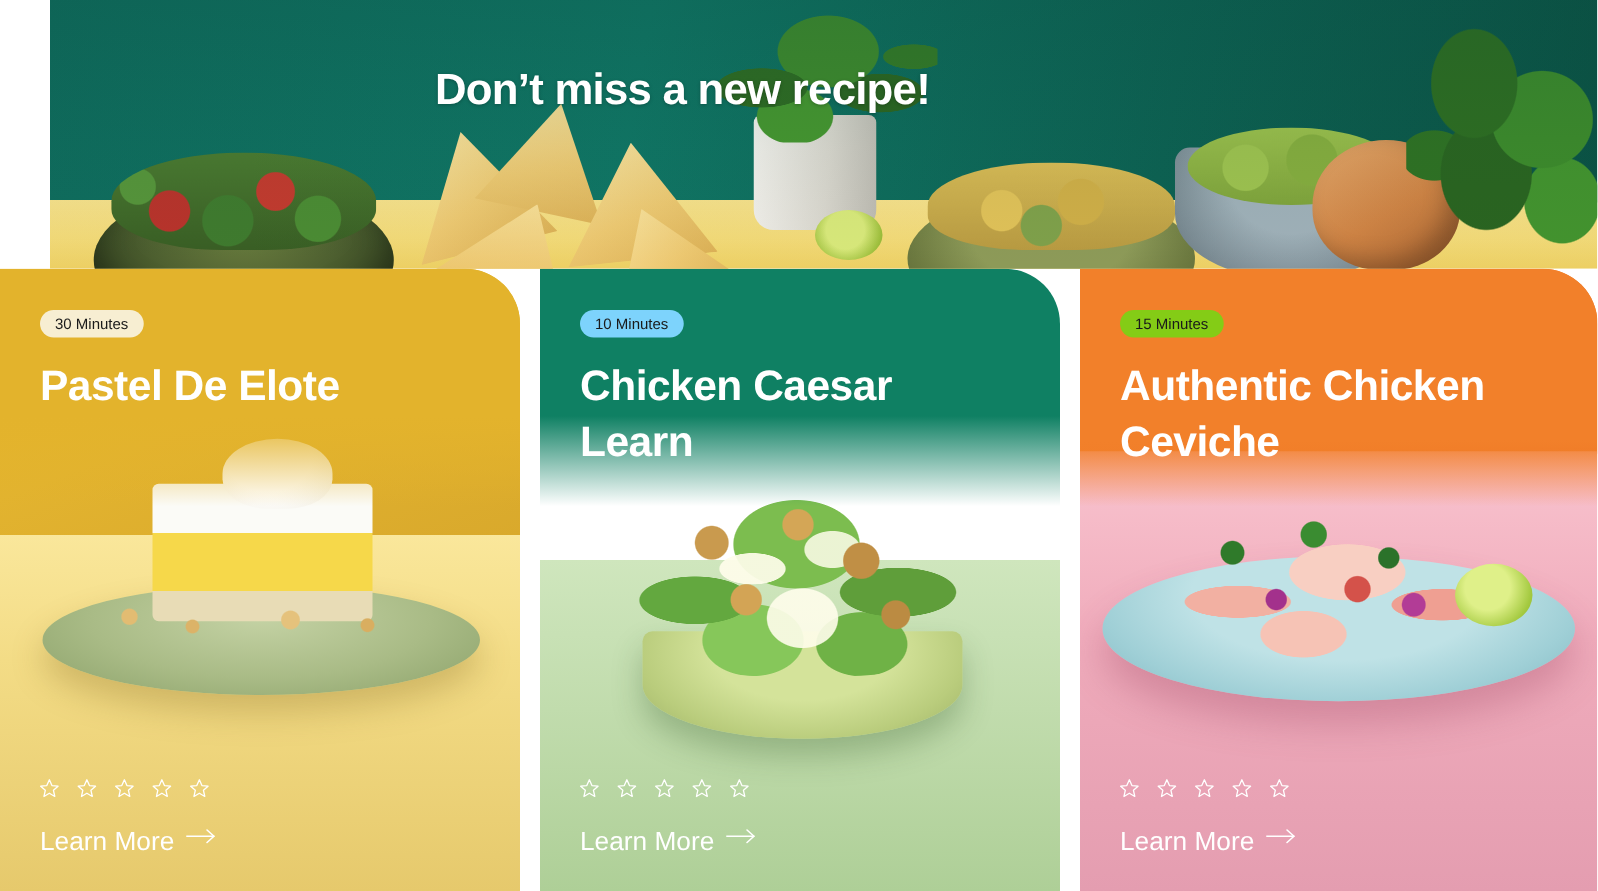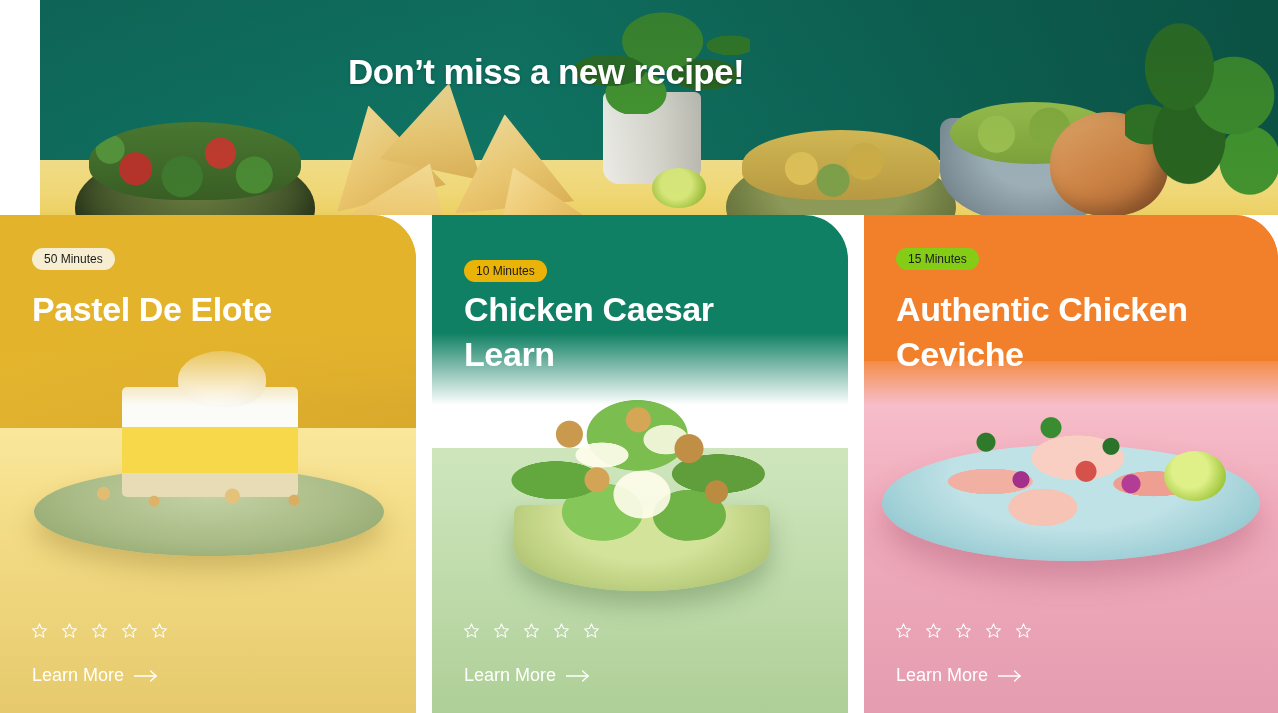--- a/index.html
+++ b/index.html
@@ -242,38 +242,38 @@
   .card1 .card-top-scrim{ background:linear-gradient(180deg,#e3b32c 0 62%, rgba(227,179,44,.0) 100%); }
   .card2 .card-top-scrim{ background:linear-gradient(180deg,#0f8063 0 62%, rgba(15,128,99,0) 100%); }
   .card3 .card-top-scrim{ background:linear-gradient(180deg,#f2802a 0 72%, rgba(242,128,42,0) 100%); }
 
   .badge{
     position:absolute; left:32px; top:33px;
     height:22px; line-height:22px; padding:0 12px; border-radius:11px;
     font-size:12px; color:#1a1a1a; white-space:nowrap;
   }
   .card1 .badge{ background:#f7eed2; }
-  .card2 .badge{ background:#eab308;margin-top:12px; }
+  .card2 .badge{ background:#7dd3fc; }
   .card3 .badge{ background:#84cc16; }
 
   .card-title{
     position:absolute; left:32px; top:72px; width:340px;
     color:#ffffff; font-size:34px; font-weight:bold; line-height:45px; letter-spacing:-0.4px;
   }
 
   .stars{
     position:absolute; left:31px; bottom:74px; display:flex; gap:13px;
   }
   .star{ width:17px; height:17px; display:block; }
   .star svg{ display:block; }
 
   .learn{
     position:absolute; left:32px; bottom:27px;
-    display:flex; align-items:center; gap:10px;
-    color:#ffffff; font-size:18px; text-decoration:none; cursor:pointer;
+    display:flex; gap:10px;
+    color:#ffffff; font-size:21px; text-decoration:none; cursor:pointer;
   }
   .card3 .learn, .card3 .stars svg { color:#ffffff; }
   .arrow{ width:24px; height:14px; display:block; }
 </style>
 </head>
 <body>
 
 <div class="page">
 
   <section class="hero">
@@ -312,21 +312,21 @@
       <div class="card-media">
         <div class="c1-wall"></div>
         <div class="c1-table"></div>
         <div class="c1-plate"></div>
         <div class="c1-cake"></div>
         <div class="c1-cream"></div>
         <div class="c1-crumb"></div>
       </div>
       <div class="card-top-scrim"></div>
 
-      <span class="badge">50 Minutes</span>
+      <span class="badge">30 Minutes</span>
       <h2 class="card-title">Pastel De Elote</h2>
 
       <div class="stars">
         <span class="star">
             <svg width="17" height="17" viewBox="0 0 24 24" fill="none" stroke="#ffffff" stroke-width="1.5" stroke-linejoin="round">
               <polygon points="12,2.6 14.9,9.1 21.8,9.8 16.6,14.5 18.1,21.4 12,17.8 5.9,21.4 7.4,14.5 2.2,9.8 9.1,9.1"></polygon>
             </svg>
           </span>
         <span class="star">
             <svg width="17" height="17" viewBox="0 0 24 24" fill="none" stroke="#ffffff" stroke-width="1.5" stroke-linejoin="round">

